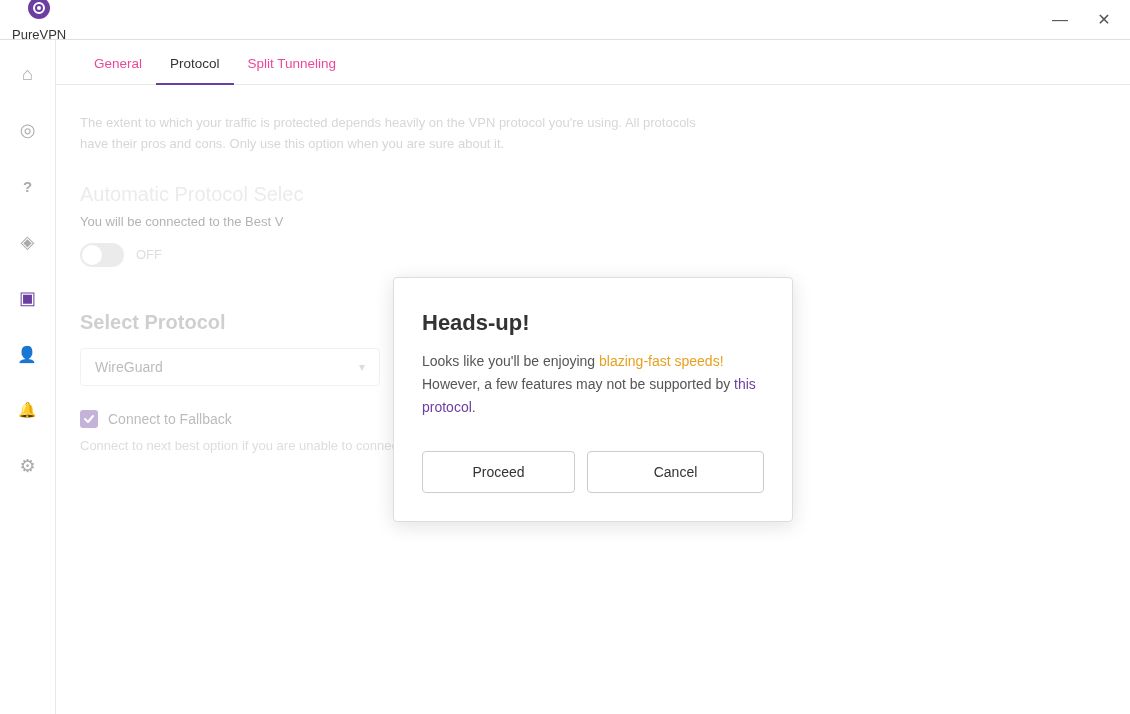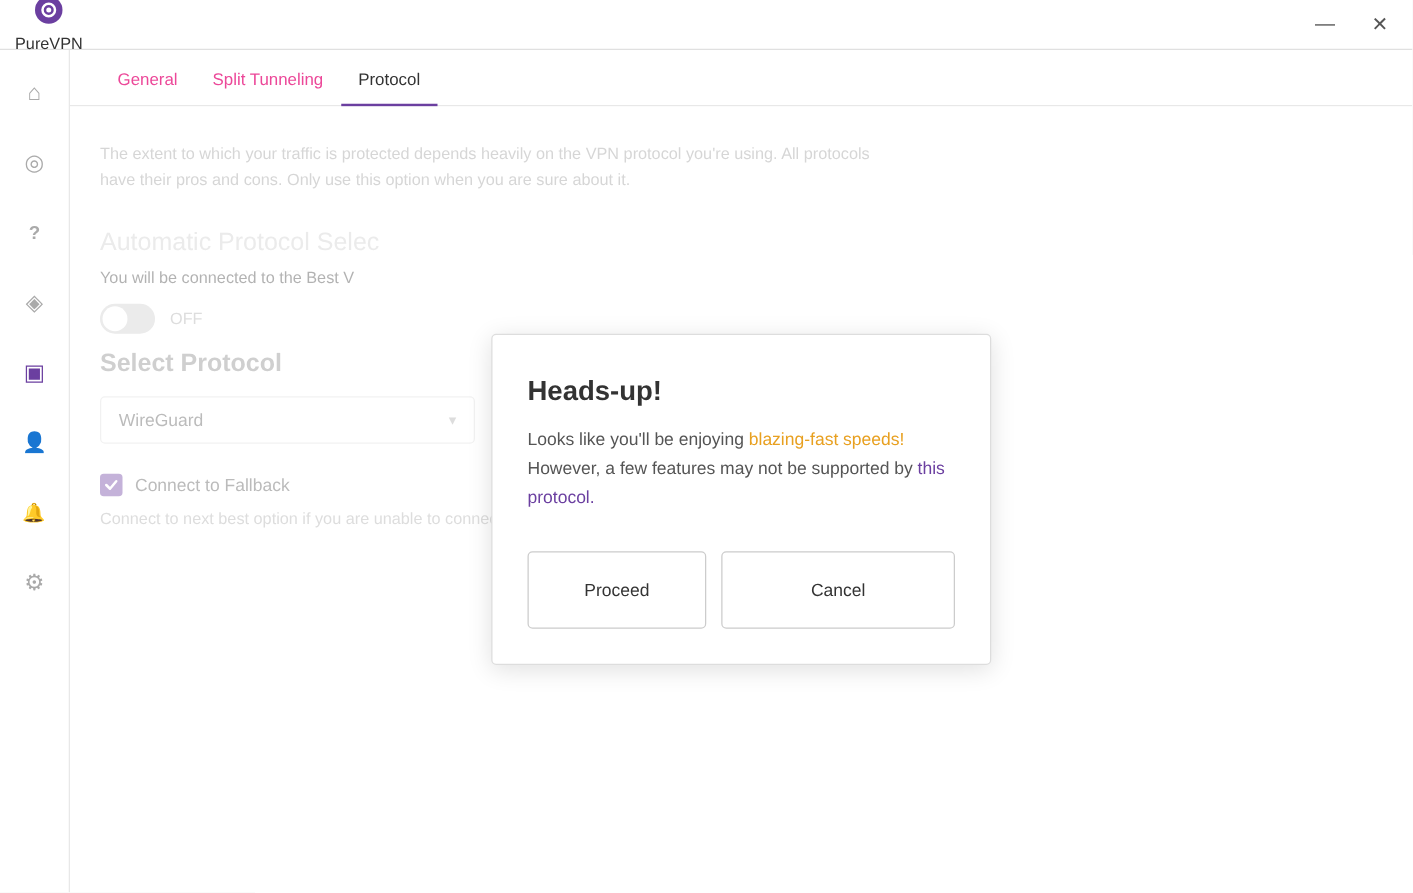--- a/index.html
+++ b/index.html
@@ -166,21 +166,21 @@
     .section-subtitle {
       font-size: 13px;
       color: #404040;
       margin-bottom: 14px;
     }
 
     .toggle-row {
       display: flex;
       align-items: center;
       gap: 12px;
-      margin-bottom: 13px;
+      margin-bottom: 44px;
     }
     .toggle {
       width: 44px;
       height: 24px;
       background: #ccc;
       border-radius: 12px;
       position: relative;
       cursor: pointer;
     }
     .toggle-knob {
@@ -307,21 +307,21 @@
       background: #fff;
       border-radius: 4px;
       font-size: 14px;
       color: #333;
       cursor: pointer;
       font-weight: 500;
     }
 
     .btn-cancel {
       flex: 1;
-      padding: 22px;
+      padding: 12px;
       border: 1px solid #ccc;
       background: #fff;
       border-radius: 4px;
       font-size: 14px;
       color: #333;
       cursor: pointer;
       font-weight: 500;
       text-align: center;
     }
   </style>
@@ -354,22 +354,22 @@
     <div class="sidebar-icon active">▣</div>
     <div class="sidebar-icon" style="font-size:16px;">👤</div>
     <div class="sidebar-icon" style="font-size:15px;">🔔</div>
     <div class="sidebar-icon">⚙</div>
   </div>
 
   <div class="content-area">
 
     <div class="tabs">
       <div class="tab">General</div>
+      <div class="tab active">Protocol</div>
       <div class="tab">Split Tunneling</div>
-      <div class="tab active">Protocol</div>
     </div>
 
     <div class="content-body">
       <p class="description-text">The extent to which your traffic is protected depends heavily on the VPN protocol you're using. All protocols have their pros and cons. Only use this option when you are sure about it.</p>
 
       <div class="section-title">Automatic Protocol Selec</div>
       <div class="section-subtitle">You will be connected to the Best V</div>
 
       <div class="toggle-row">
         <div class="toggle">

